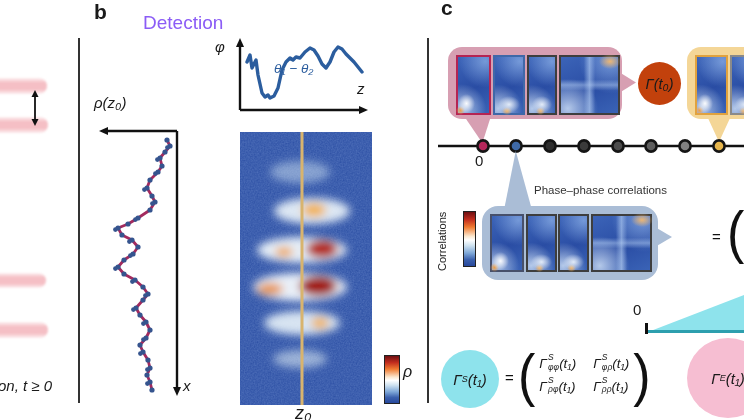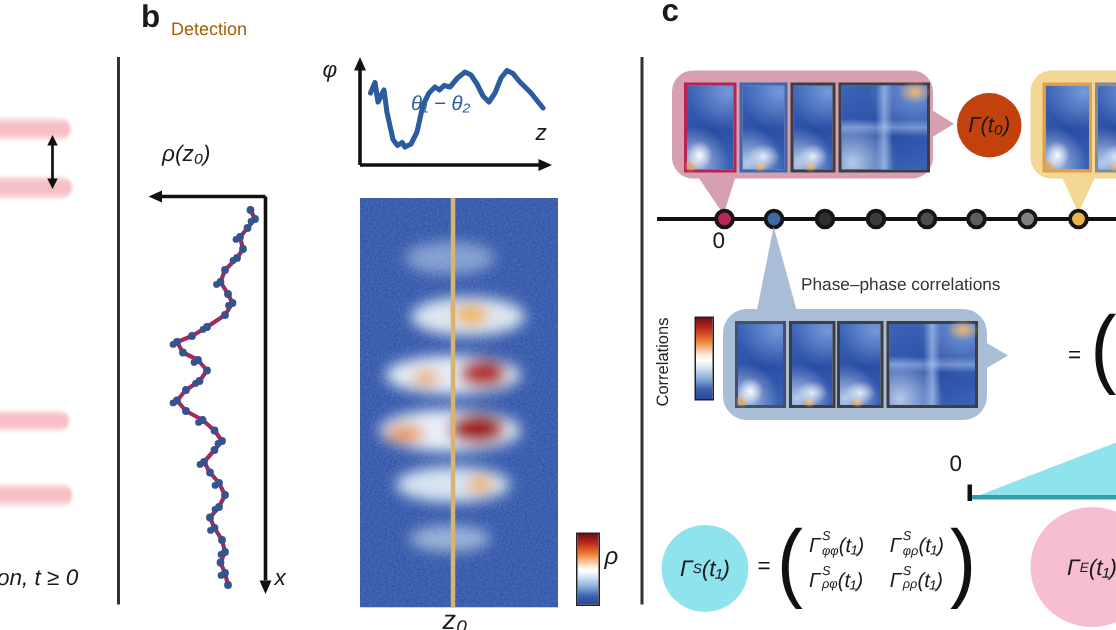--- a/index.html
+++ b/index.html
@@ -1,21 +1,21 @@
 <!DOCTYPE html>
 <html><head>
 <meta charset="utf-8">
 <style>
   html,body{margin:0;padding:0;background:#fff;}
   body{font-family:"Liberation Sans",sans-serif;color:#1a1a1a;}
   #fig{position:relative;width:744px;height:420px;background:#fff;overflow:hidden;}
   .abs{position:absolute;}
   .math{font-style:italic;}
   .panel-label{font-weight:bold;font-size:21px;}
-  .panel-title{font-size:12px;color:#a16207;}
+  .panel-title{font-size:19px;color:#8b5cf6;margin-left:29px;}
   .smalllab{font-size:15px;}
   
   .trap-bar{background:linear-gradient(to bottom,rgba(246,195,200,.25),#f5bfc5 30%,#f5bfc5 70%,rgba(246,195,200,.25));border-radius:0 9px 9px 0;filter:blur(1px);}
   
   .vdiv{width:1.6px;background:#333;}
   
   .bubble{border-radius:14px;}
   .tail{position:absolute;}
   .circle{border-radius:50%;display:flex;align-items:center;justify-content:center;font-size:14.5px;}
   .circle sup,.supsm{font-size:9px;vertical-align:5px;font-style:italic;}
@@ -75,21 +75,21 @@
   <div class="abs" style="left:274px;top:16px;font-size:13.5px;font-style:italic;color:#2b5d9e;margin-top:45px;">θ₁ − θ₂</div>
   <svg id="phase-svg" class="abs" style="left:233px;top:36px;" width="140" height="80" viewBox="0 0 140 80">
     <line x1="7" y1="74" x2="7" y2="10" stroke="#111" stroke-width="2.4"></line>
     <polygon points="7,2 3,11 11,11" fill="#111"></polygon>
     <line x1="7" y1="74" x2="127" y2="74" stroke="#111" stroke-width="2.4"></line>
     <polygon points="135,74 126,70 126,78" fill="#111"></polygon>
   <polyline points="14,26 17,19 19,32 23,24 25,39 29,57 32,61 35,59 37,62 41,60 45,52 49,34 53,26 57,22 60,24 63,21 67,22 72,16 77,12 81,14 85,20 89,28 93,32 97,26 101,16 105,11 109,13 113,18 117,22 121,26 125,31 129,36" fill="none" stroke="#2b5d9e" stroke-width="3.4" stroke-linecap="round" stroke-linejoin="round"></polyline>
     </svg>
   <div class="abs smalllab math" style="left:357px;top:80px;">z</div>
 
-  <div class="abs smalllab math" style="left:108px;top:94px;">ρ(z₀)</div>
+  <div class="abs smalllab math" style="left:94px;top:94px;">ρ(z₀)</div>
   <svg id="density-svg" class="abs" style="left:98px;top:126px;" width="88" height="272" viewBox="0 0 88 272">
     <line x1="79" y1="5" x2="9" y2="5" stroke="#111" stroke-width="2.4"></line>
     <polygon points="1,5 10,1 10,9" fill="#111"></polygon>
     <line x1="79" y1="5" x2="79" y2="261" stroke="#111" stroke-width="2.4"></line>
     <polygon points="79,270 75,261 83,261" fill="#111"></polygon>
   <polyline points="69,14 72,20 67,26 62,32 64,40 60,46 52,54 49,62 54,70 57,76 52,84 40,92 30,98 20,102 24,109 34,114 40,121 35,128 26,134 20,141 26,148 37,154 45,161 50,168 45,174 38,182 42,189 48,196 52,204 48,212 42,219 45,226 50,234 52,242 49,249 52,256 54,264" fill="none" stroke="#a32a5e" stroke-width="2.8" stroke-linecap="round" stroke-linejoin="round"></polyline>
       <circle cx="69" cy="14" r="2.6" fill="#35548e"></circle>
       <circle cx="72" cy="20" r="2.6" fill="#35548e"></circle>
       <circle cx="69.4" cy="21.6" r="2.3" fill="#35548e"></circle>
       <circle cx="67" cy="26" r="2.6" fill="#35548e"></circle>

